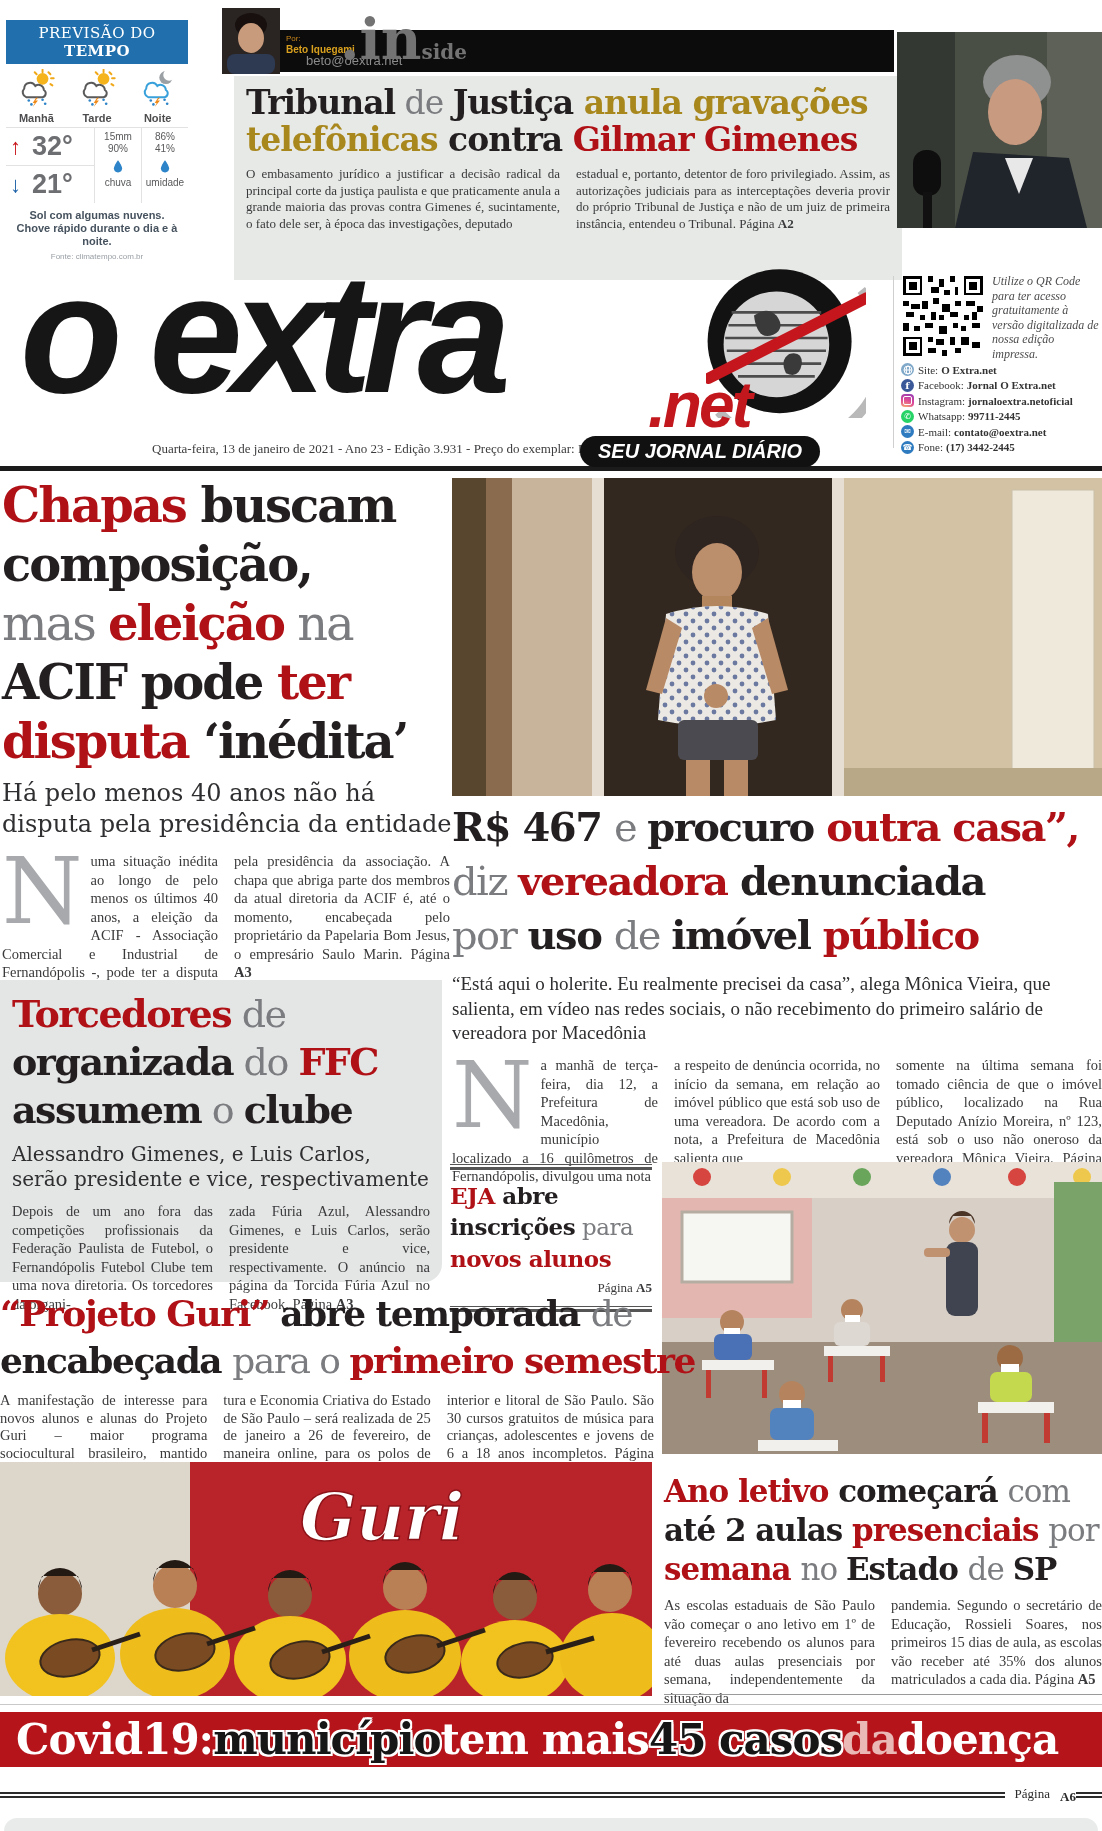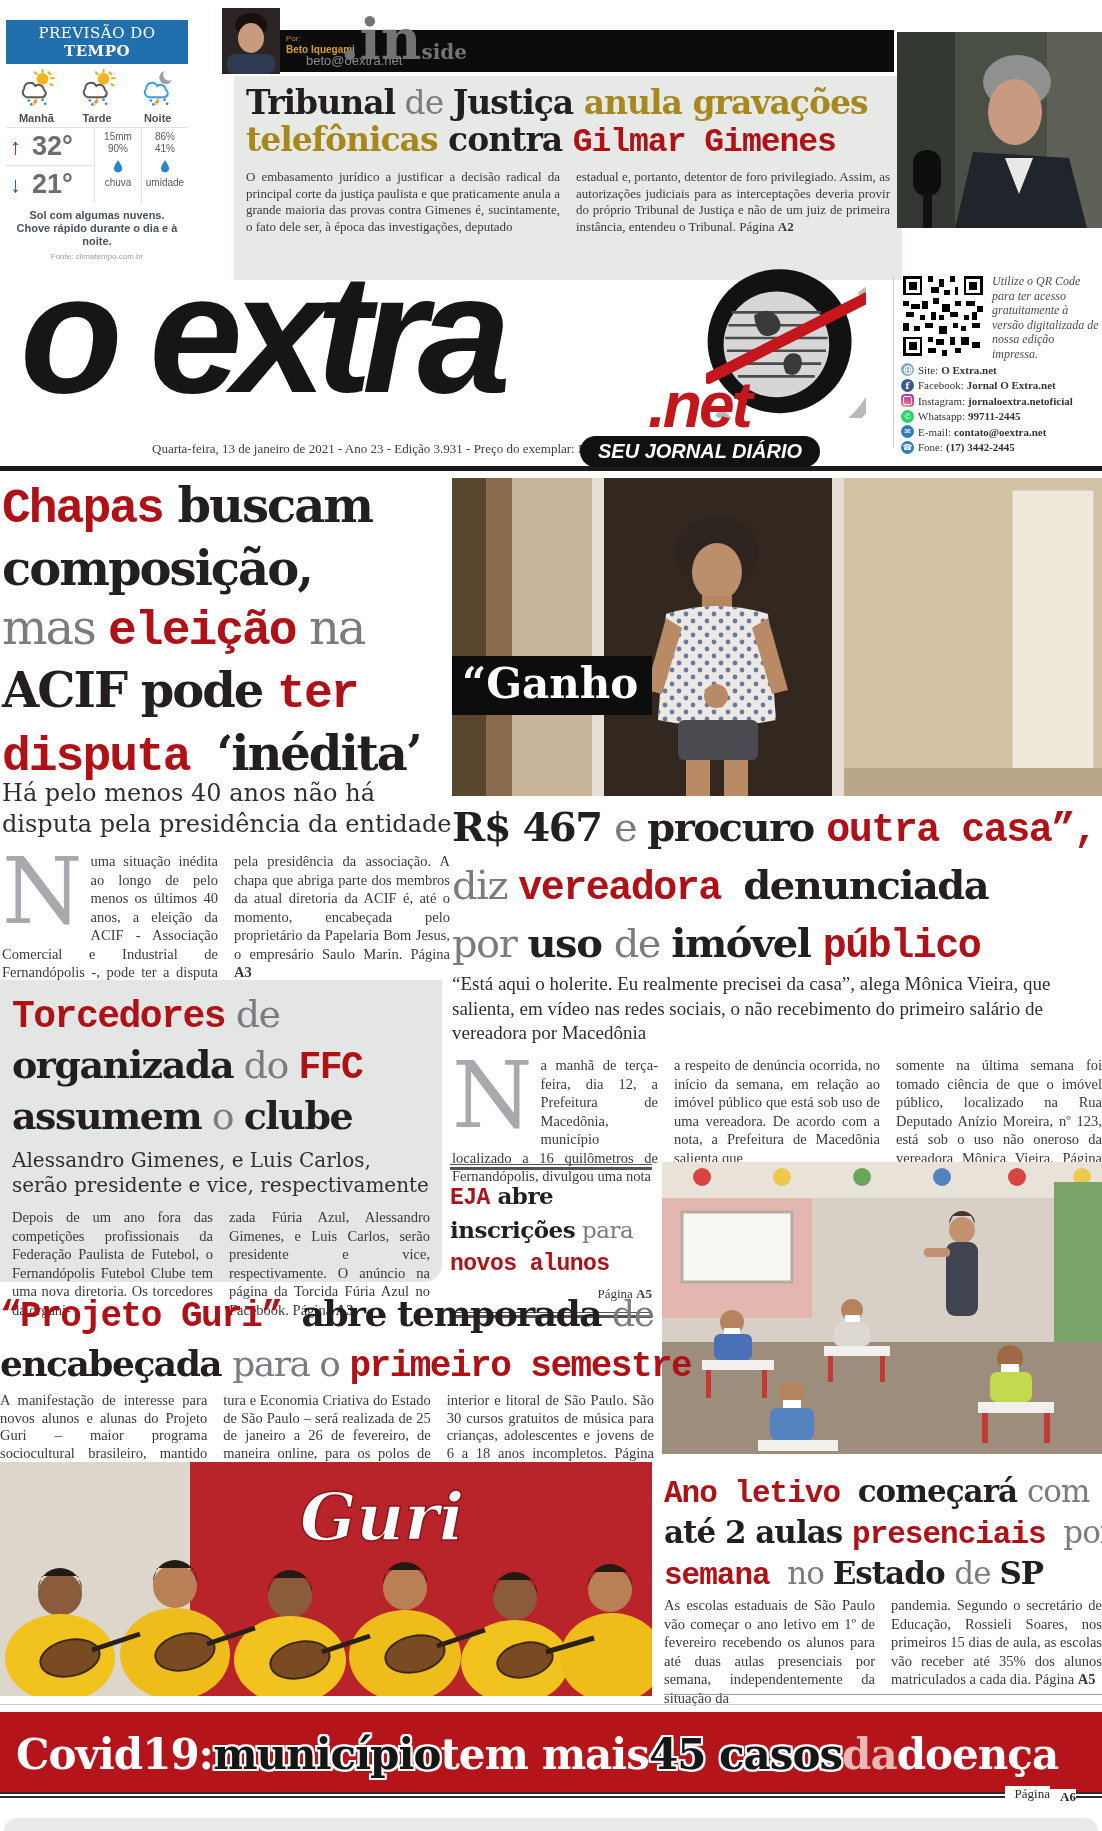--- a/index.html
+++ b/index.html
@@ -1,20 +1,20 @@
 <!DOCTYPE html>
 <html><head>
 <meta charset="utf-8">
 <style>
   html,body{margin:0;padding:0;background:#fff;}
   .page{position:relative;width:1102px;height:1831px;background:#fff;overflow:hidden;
         font-family:"Liberation Serif","DejaVu Serif",serif;color:#3a3a3c;}
   .abs{position:absolute;}
   .slab{font-family:"DejaVu Serif",serif;font-weight:bold;}
-  .r{color:#b01116;font-family:Liberation Mono, monospace;} .d{color:#231f20;} .g{color:#7b7c7f;font-weight:normal;}
+  .r{color:#b01116;} .d{color:#231f20;} .g{color:#7b7c7f;font-weight:normal;}
   .gold{color:#a8871d;}
   .bt{font-family:"Liberation Serif","DejaVu Serif",serif;text-align:justify;color:#3a3a3c;}
   .dropcap{float:left;font-family:"DejaVu Serif",serif;font-size:92px;line-height:72px;
            color:#a7a9ac;margin:4px 8px 0 0;font-weight:normal;}
   .cols2{display:flex;gap:16px;} .cols2>div{flex:1;}
   .cols3{display:flex;gap:16px;} .cols3>div{flex:1;}
   b{font-weight:bold;}
 
   
   .weather{left:6px;top:20px;width:182px;font-family:"Liberation Sans","DejaVu Sans",sans-serif;}
@@ -109,21 +109,21 @@
   .guri-body{left:0;top:1392px;width:654px;font-size:14.5px;line-height:17.5px;}
   .guri-photo{left:0;top:1462px;width:652px;height:234px;}
 
   
   .ano-hl{left:664px;top:1472px;width:438px;font-size:31px;line-height:39px;letter-spacing:-1px;white-space:nowrap;}
   .ano-body{left:664px;top:1596px;width:438px;font-size:14.5px;line-height:18.5px;}
   .ano-rule{left:664px;top:1694px;width:438px;height:1px;background:#9a9a9a;}
   .thin-rule{left:0;top:1704px;width:1102px;height:1px;background:#c9c9c9;}
 
   
-  .covid{left:0;top:1712px;width:1102px;height:84px;background:#b5141a;display:flex;align-items:center;
+  .covid{left:0;top:1712px;width:1102px;height:55px;background:#b5141a;display:flex;align-items:center;
          padding-left:16px;box-sizing:border-box;font-size:42px;letter-spacing:-1px;white-space:nowrap;}
   .cv-w{color:#fff;}
   .cv-o{color:#161616;text-shadow:-2px -2px 0 #fff,2px -2px 0 #fff,-2px 2px 0 #fff,2px 2px 0 #fff,0 -2px 0 #fff,0 2px 0 #fff,-2px 0 0 #fff,2px 0 0 #fff;}
   .cv-p{color:#eab9b6;}
   .a6{left:0;top:1792px;width:1102px;height:12px;
       background:repeating-linear-gradient(#2b2b2b 0 2px,#fff 2px 4px,#2b2b2b 4px 6px,#fff 6px 12px);}
   .a6 span{position:absolute;right:26px;top:-3px;background:#fff;padding-left:10px;font-size:13px;color:#2b2b2b;}
   .sliver{left:4px;top:1818px;width:1094px;height:13px;background:#e9eaea;border-radius:14px 14px 0 0;}
 </style>
 </head>
@@ -418,21 +418,20 @@
     <rect x="250" y="118" width="30" height="16" fill="#b3865e"></rect>
     <path d="M214 136 Q265 120 316 136 L324 242 Q265 254 206 242 Z" fill="#ece9e4"></path>
     <path d="M214 136 Q265 120 316 136 L324 242 Q265 254 206 242 Z" fill="url(#dots)"></path>
     <path d="M214 140 L194 212 L210 216 L230 150 Z" fill="#b98a66"></path>
     <path d="M316 140 L336 212 L320 216 L300 150 Z" fill="#b98a66"></path>
     <circle cx="264" cy="218" r="12" fill="#b98a66"></circle>
     <rect x="226" y="242" width="80" height="40" rx="6" fill="#4a4a50"></rect>
     <rect x="234" y="282" width="24" height="36" fill="#b98a66"></rect>
     <rect x="272" y="282" width="24" height="36" fill="#b98a66"></rect>
   </svg>
-  <div class="abs ganho slab">“Ganho</div>
   <div class="abs ver-hl slab">
     <div><span class="d">R$ 467 </span><span class="g">e </span><span class="d">procuro </span><span class="r">outra casa”,</span></div>
     <div><span class="g">diz </span><span class="r">vereadora </span><span class="d">denunciada</span></div>
     <div><span class="g">por </span><span class="d">uso </span><span class="g">de </span><span class="d">imóvel </span><span class="r">público</span></div>
   </div>
   <div class="abs deck">“Está aqui o holerite. Eu realmente precisei da casa”, alega Mônica Vieira, que salienta, em vídeo nas redes sociais, o não recebimento do primeiro salário de vereadora por Macedônia</div>
   <div class="abs ver-body bt cols3">
     <div><span class="dropcap">N</span><span>a manhã de terça-feira, dia 12, a Prefeitura de Macedônia, município localizado a 16 quilômetros de Fernandópolis, divulgou uma nota</span></div>
     <div>a respeito de denúncia ocorrida, no início da semana, em relação ao imóvel público que está sob uso de uma vereadora. De acordo com a nota, a Prefeitura de Macedônia salienta que</div>
     <div><span>somente na última semana foi tomado ciência de que o imóvel público, localizado na Rua Deputado Anízio Moreira, nº 123, está sob o uso não oneroso da vereadora Mônica Vieira. Página </span><b>A2</b></div>

